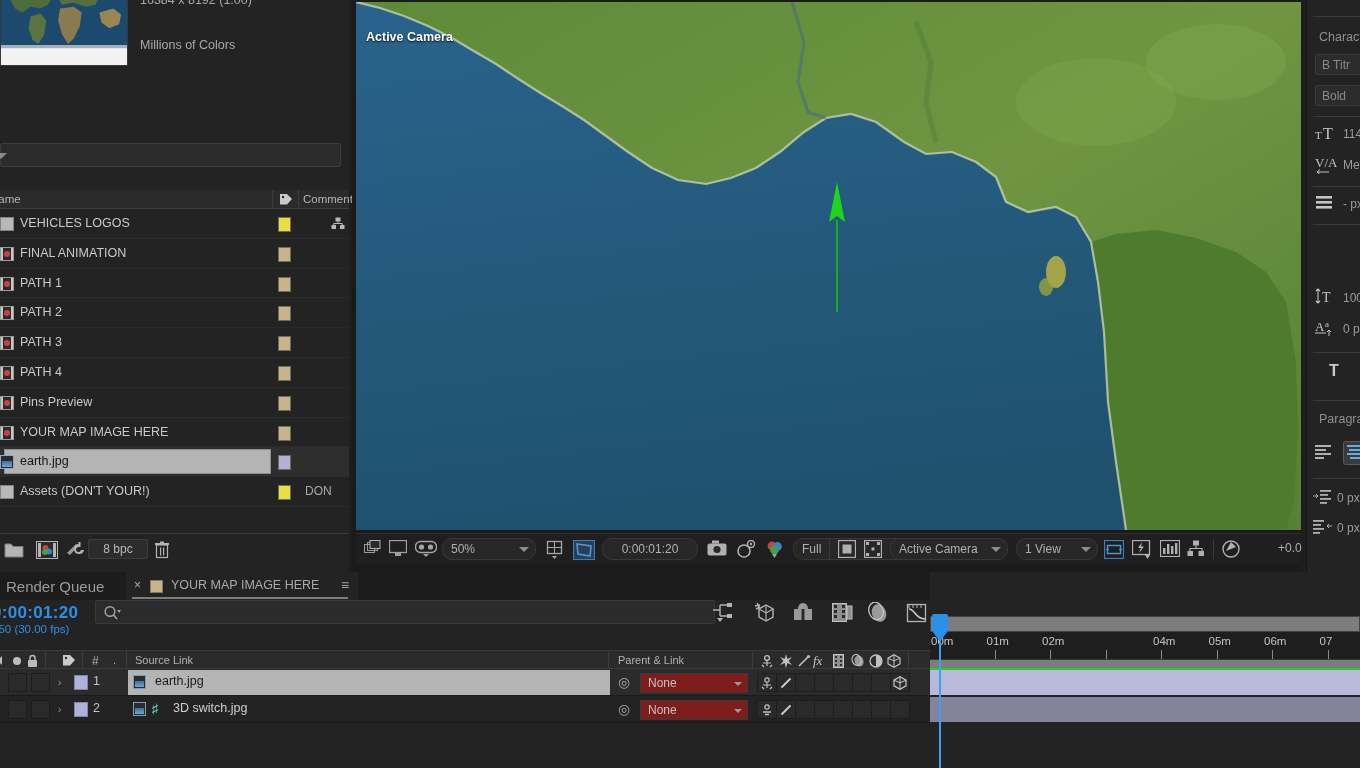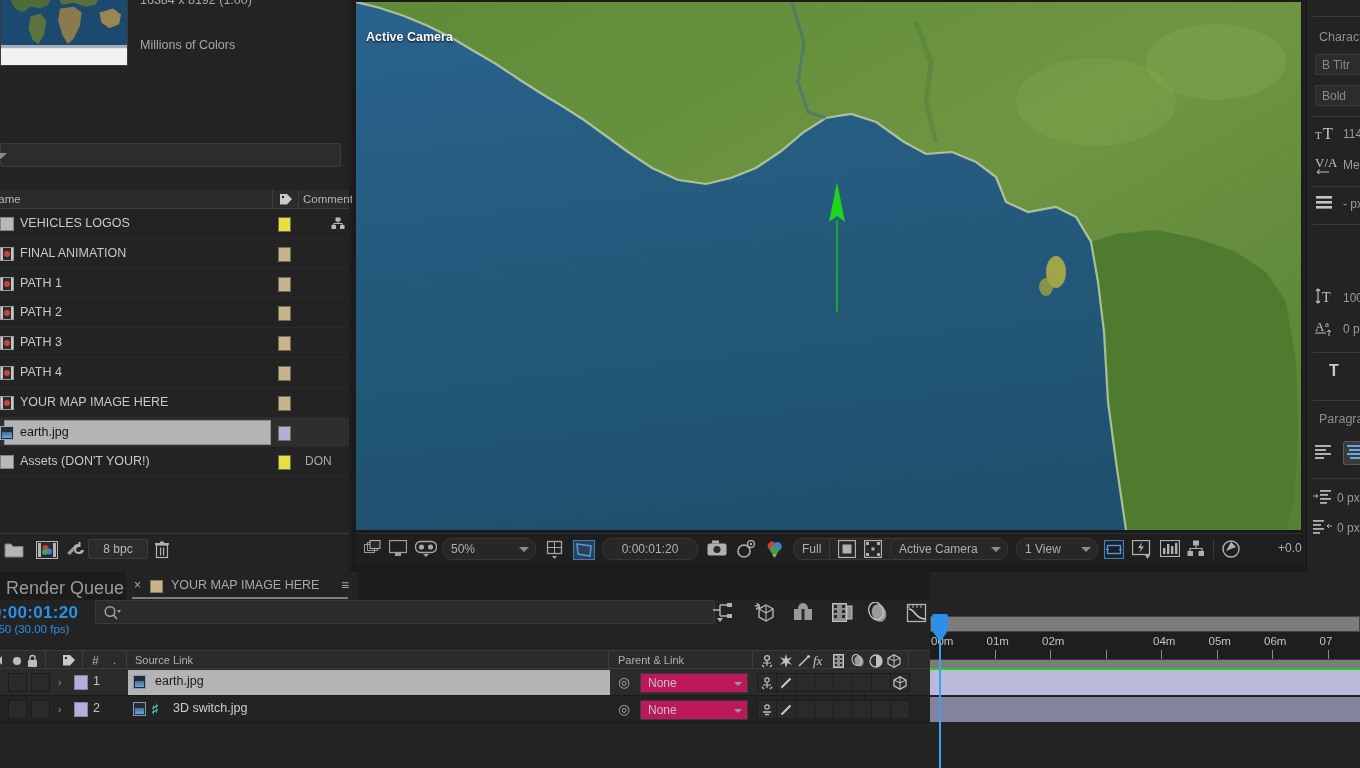--- a/index.html
+++ b/index.html
@@ -109,21 +109,21 @@
   #right-panel .rtitle { position:absolute; left:12px; font-size:12.5px; color:#8f8f8f; white-space:nowrap; }
   #right-panel .rfield { position:absolute; left:8px; width:80px; height:21px; background:#2c2c2c;
       border:1px solid #3a3a3a; border-radius:2px; color:#8a8a8a; font-size:12px; line-height:20px; padding-left:6px;
       white-space:nowrap; overflow:hidden;}
   #right-panel .rdiv { position:absolute; left:6px; width:48px; height:1px; background:#3a3a3a; }
   #right-panel .rrow { position:absolute; left:8px; font-size:12px; color:#9b9b9b; white-space:nowrap; }
 
   
   #timeline { position:absolute; left:0; top:572px; width:1360px; height:196px; background:#232323; }
   #tl-tabs { position:absolute; left:0; top:0; width:1360px; height:28px; background:#1c1c1c; }
-  #tab-render { position:absolute; left:6px; top:6px; font-size:18px; color:#9a9a9a; white-space:nowrap; }
+  #tab-render { position:absolute; left:6px; top:6px; font-size:15px; color:#9a9a9a; white-space:nowrap; }
   #tab-comp { position:absolute; left:126px; top:0; height:28px; background:#232323; }
   #tab-comp .x { position:absolute; left:8px; top:6px; font-size:12px; color:#b0b0b0; }
   #tab-comp .sw { position:absolute; left:24px; top:8px; width:13px; height:13px; background:#c8b48c; border:1px solid #8a7a5c;}
   #tab-comp .nm { position:absolute; left:45px; top:6px; font-size:12.5px; color:#a9a9a9; white-space:nowrap;}
   #tab-comp .menu { position:absolute; left:215px; top:5px; font-size:14px; color:#a0a0a0; }
   #tab-comp .underline { position:absolute; left:6px; bottom:1px; width:216px; height:2px; background:#7d7d7d;}
 
   #tl-timecode { position:absolute; left:-8px; top:31px; font-size:17px; font-weight:bold; color:#2b90e8;
                  letter-spacing:.3px; white-space:nowrap; }
   #tl-fps { position:absolute; left:-8px; top:51px; font-size:11.5px; color:#2b90e8; white-space:nowrap; }
@@ -142,21 +142,21 @@
   .lrow .selbg { position:absolute; left:128px; top:1px; width:482px; height:25px; background:#b4b4b4; }
   .lrow .box { position:absolute; top:4px; width:19px; height:19px; background:#2a2a2a; border:1px solid #1c1c1c;}
   .lrow .chev { position:absolute; left:58px; top:8px; font-size:10px; color:#9a9a9a; }
   .lrow .lblsw { position:absolute; left:74px; top:6px; width:14px; height:15px; background:#b0b0d8; border:1px solid #8484a8;}
   .lrow .num { position:absolute; left:93px; top:5px; font-size:12.5px; color:#c0c0c0; }
   .lrow .srcicon { position:absolute; left:133px; top:6px; width:13px; height:14px; background:#2b2b2b; border:1px solid #7f9bbd;}
   .lrow .srcicon:after{content:"";position:absolute;left:1px;bottom:1px;width:9px;height:6px;background:linear-gradient(180deg,#3b6f9e,#6fa6d4);}
   .lrow .hash { position:absolute; left:152px; top:5px; font-size:13px; color:#4fd0c0; font-weight:bold;}
   .lrow .sname { position:absolute; top:5px; font-size:12.5px; color:#1a1a1a; white-space:nowrap; }
   .lrow .pl-spiral { position:absolute; left:618px; top:5px; font-size:14px; color:#aaa; }
-  .lrow .pl-field { position:absolute; left:640px; top:4px; width:108px; height:20px; background:#be185d;
+  .lrow .pl-field { position:absolute; left:640px; top:4px; width:108px; height:20px; background:#7f1d1d;
                     border:1px solid #3a3a3a; color:#c2c2c2; font-size:12px; line-height:19px; padding-left:7px; }
   .lrow .pl-field .dd{position:absolute;right:5px;top:8px;width:0;height:0;border-left:4px solid transparent;border-right:4px solid transparent;border-top:4px solid #9a9a9a;}
   .lrow .sw-cell { position:absolute; top:4px; width:20px; height:19px; background:#2a2a2a; border:1px solid #1d1d1d; }
 
   #tl-ruler-area { position:absolute; left:930px; top:0; width:430px; height:196px; background:#232323; }
   #tl-navbar { position:absolute; left:0; top:44px; width:430px; height:16px; background:#7c7c7c; border:1px solid #444;}
   #tl-ruler { position:absolute; left:0; top:60px; width:430px; height:28px; background:#1e1e1e; border-bottom:1px solid #3a3a3a;}
   #tl-ruler .tick { position:absolute; top:18px; width:1px; height:9px; background:#8b8b8b; }
   #tl-ruler .tlbl { position:absolute; top:3px; font-size:11.5px; color:#c3c3c3; }
   #tl-strip { position:absolute; left:0; top:88px; width:430px; height:9px; background:#7c7c7c; }
@@ -245,20 +245,25 @@
           <div class="swatch" style="background: rgb(200, 180, 140);"></div>
         </div>
         <div class="prow">
           <div class="picon ico-comp"></div>
           <div class="pname">PATH 3</div>
           <div class="swatch" style="background: rgb(200, 180, 140);"></div>
         </div>
         <div class="prow">
           <div class="picon ico-comp"></div>
           <div class="pname">PATH 4</div>
+          <div class="swatch" style="background: rgb(200, 180, 140);"></div>
+        </div>
+        <div class="prow">
+          <div class="picon ico-comp"></div>
+          <div class="pname">Pins Preview</div>
           <div class="swatch" style="background: rgb(200, 180, 140);"></div>
         </div>
         <div class="prow">
           <div class="picon ico-comp"></div>
           <div class="pname">YOUR MAP IMAGE HERE</div>
           <div class="swatch" style="background: rgb(200, 180, 140);"></div>
         </div>
         <div class="prow sel">
           <div class="pname-bg"></div>
           <div class="picon ico-img"></div>

